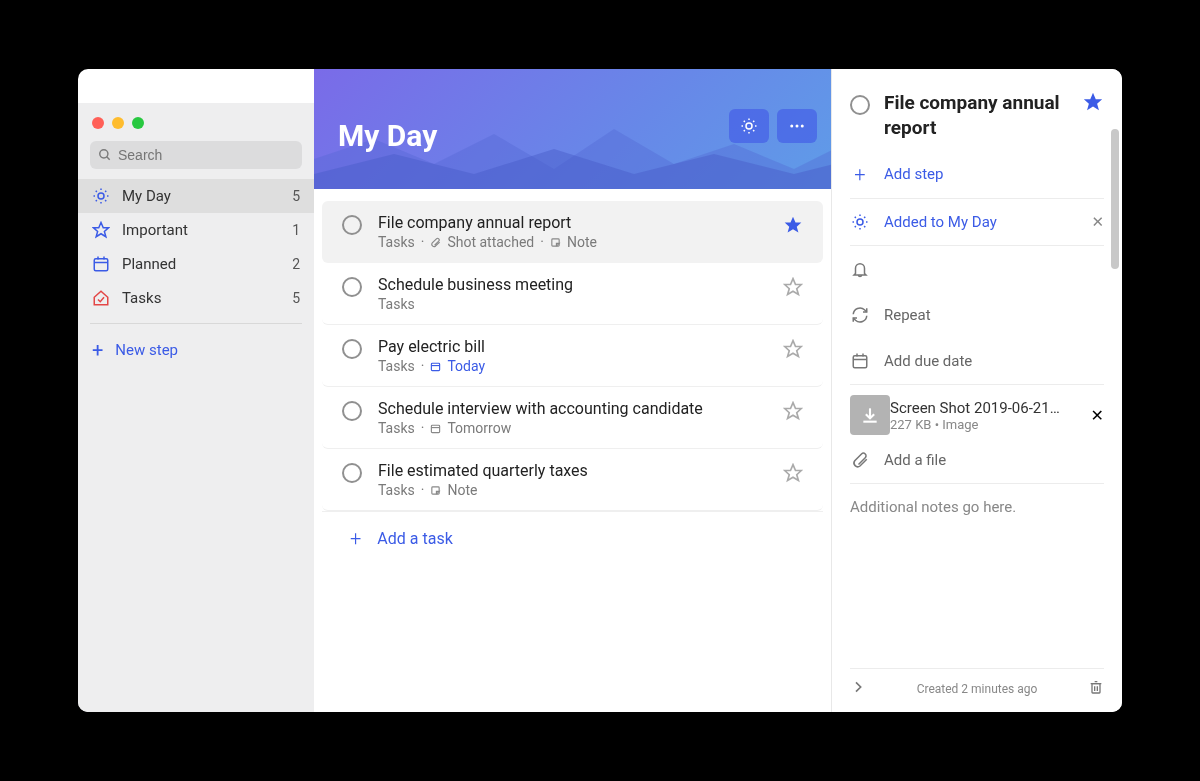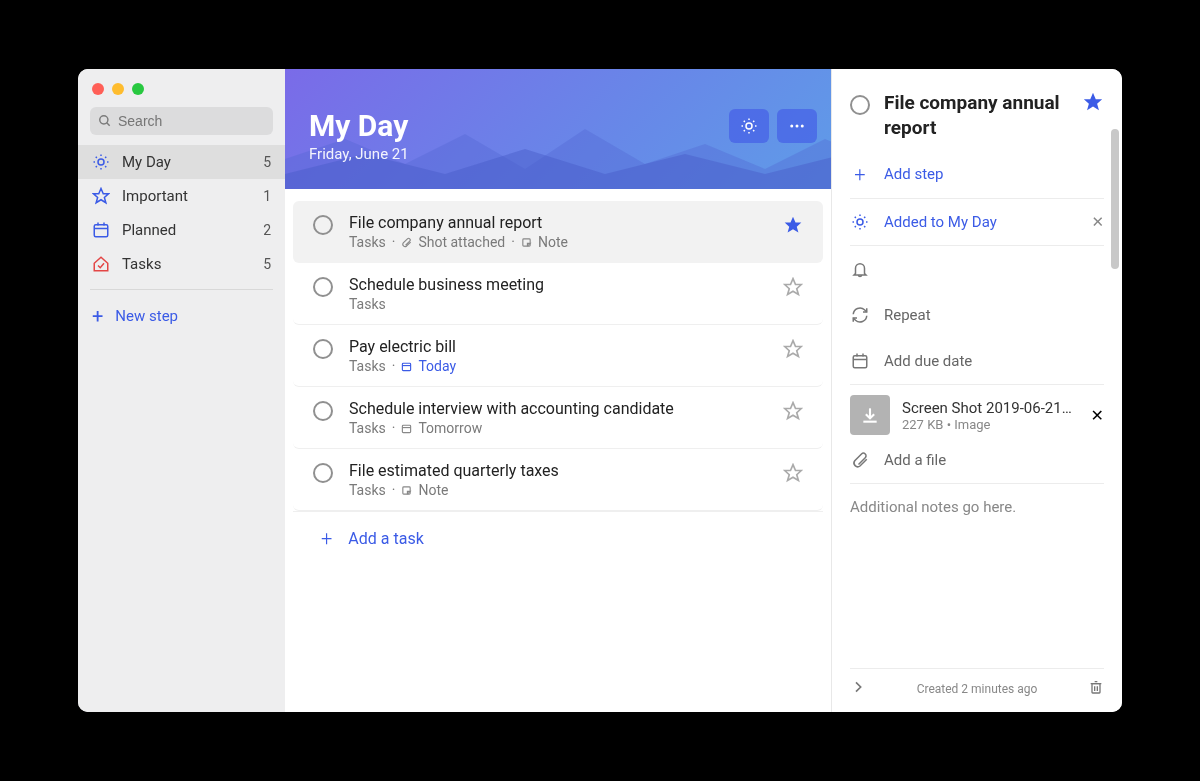--- a/index.html
+++ b/index.html
@@ -15,25 +15,26 @@
   width: 1044px;
   height: 643px;
   background: #fff;
   border-radius: 10px;
   overflow: hidden;
   display: flex;
   box-shadow: 0 20px 60px rgba(0,0,0,0.5);
   position: relative;
 }
 .sidebar {
-  width: 207px;
+  width: 236px;
   background: #eeeeef;
   display: flex;
   flex-direction: column;
   flex-shrink: 0;
+  margin-top: 34px;
 }
 .traffic-lights {
   display: flex;
   gap: 8px;
   padding: 14px 14px 8px 14px;
 }
 .tl { width: 12px; height: 12px; border-radius: 50%; }
 .tl-close { background: #ff5f57; }
 .tl-min { background: #febc2e; }
 .tl-max { background: #28c840; }
@@ -174,21 +175,21 @@
   color: #666;
   font-size: 15px;
   cursor: pointer;
 }
 .sect.blue { color: #3b5be6; }
 .sect .sect-icon { width: 20px; display:flex; justify-content:center; flex-shrink:0;}
 .sect .sect-label { flex: 1; }
 .sect .x { color: #888; font-size: 15px; cursor: pointer; }
 .hr { height: 1px; background: #ececec; }
 .attachment {
-  display:flex; align-items:center; gap: 12px; padding: 10px 0;
+  display:flex; align-items:center; gap: 0; padding: 10px 0;
 }
 .att-thumb {
   width: 40px; height: 40px; background: #b3b3b3; border-radius: 4px;
   display:flex; align-items:center; justify-content:center;
   flex-shrink:0;
 }
 .att-info { flex:1; min-width:0; }
 .att-name { font-size: 15px; color: #333; white-space:nowrap; overflow:hidden; text-overflow:ellipsis;}
 .att-meta { font-size: 13px; color: #888; }
 .notes {
@@ -295,21 +296,20 @@
     </div>
   </div>
 
   <div class="main">
     <div class="header">
       <svg class="mountains" viewBox="0 0 600 70" preserveAspectRatio="none">
         <path d="M0,70 L0,40 L60,20 L120,45 L180,15 L240,50 L300,10 L360,45 L420,25 L480,50 L540,20 L600,45 L600,70 Z" fill="rgba(80,100,210,0.35)"></path>
         <path d="M0,70 L0,55 L80,35 L160,55 L240,30 L320,55 L400,35 L480,55 L560,35 L600,52 L600,70 Z" fill="rgba(70,90,200,0.45)"></path>
       </svg>
       <h1>My Day</h1>
-      <div class="date">Friday, June 21</div>
       <div class="header-actions">
         <div class="hbtn">
           <svg width="18" height="18" viewBox="0 0 24 24" fill="none" stroke="#fff" stroke-width="2">
               <circle cx="12" cy="12" r="4"></circle>
               <line x1="12" y1="2" x2="12" y2="4"></line>
               <line x1="12" y1="20" x2="12" y2="22"></line>
               <line x1="4" y1="12" x2="2" y2="12"></line>
               <line x1="22" y1="12" x2="20" y2="12"></line>
               <line x1="5" y1="5" x2="6.5" y2="6.5"></line>
               <line x1="17.5" y1="17.5" x2="19" y2="19"></line>

